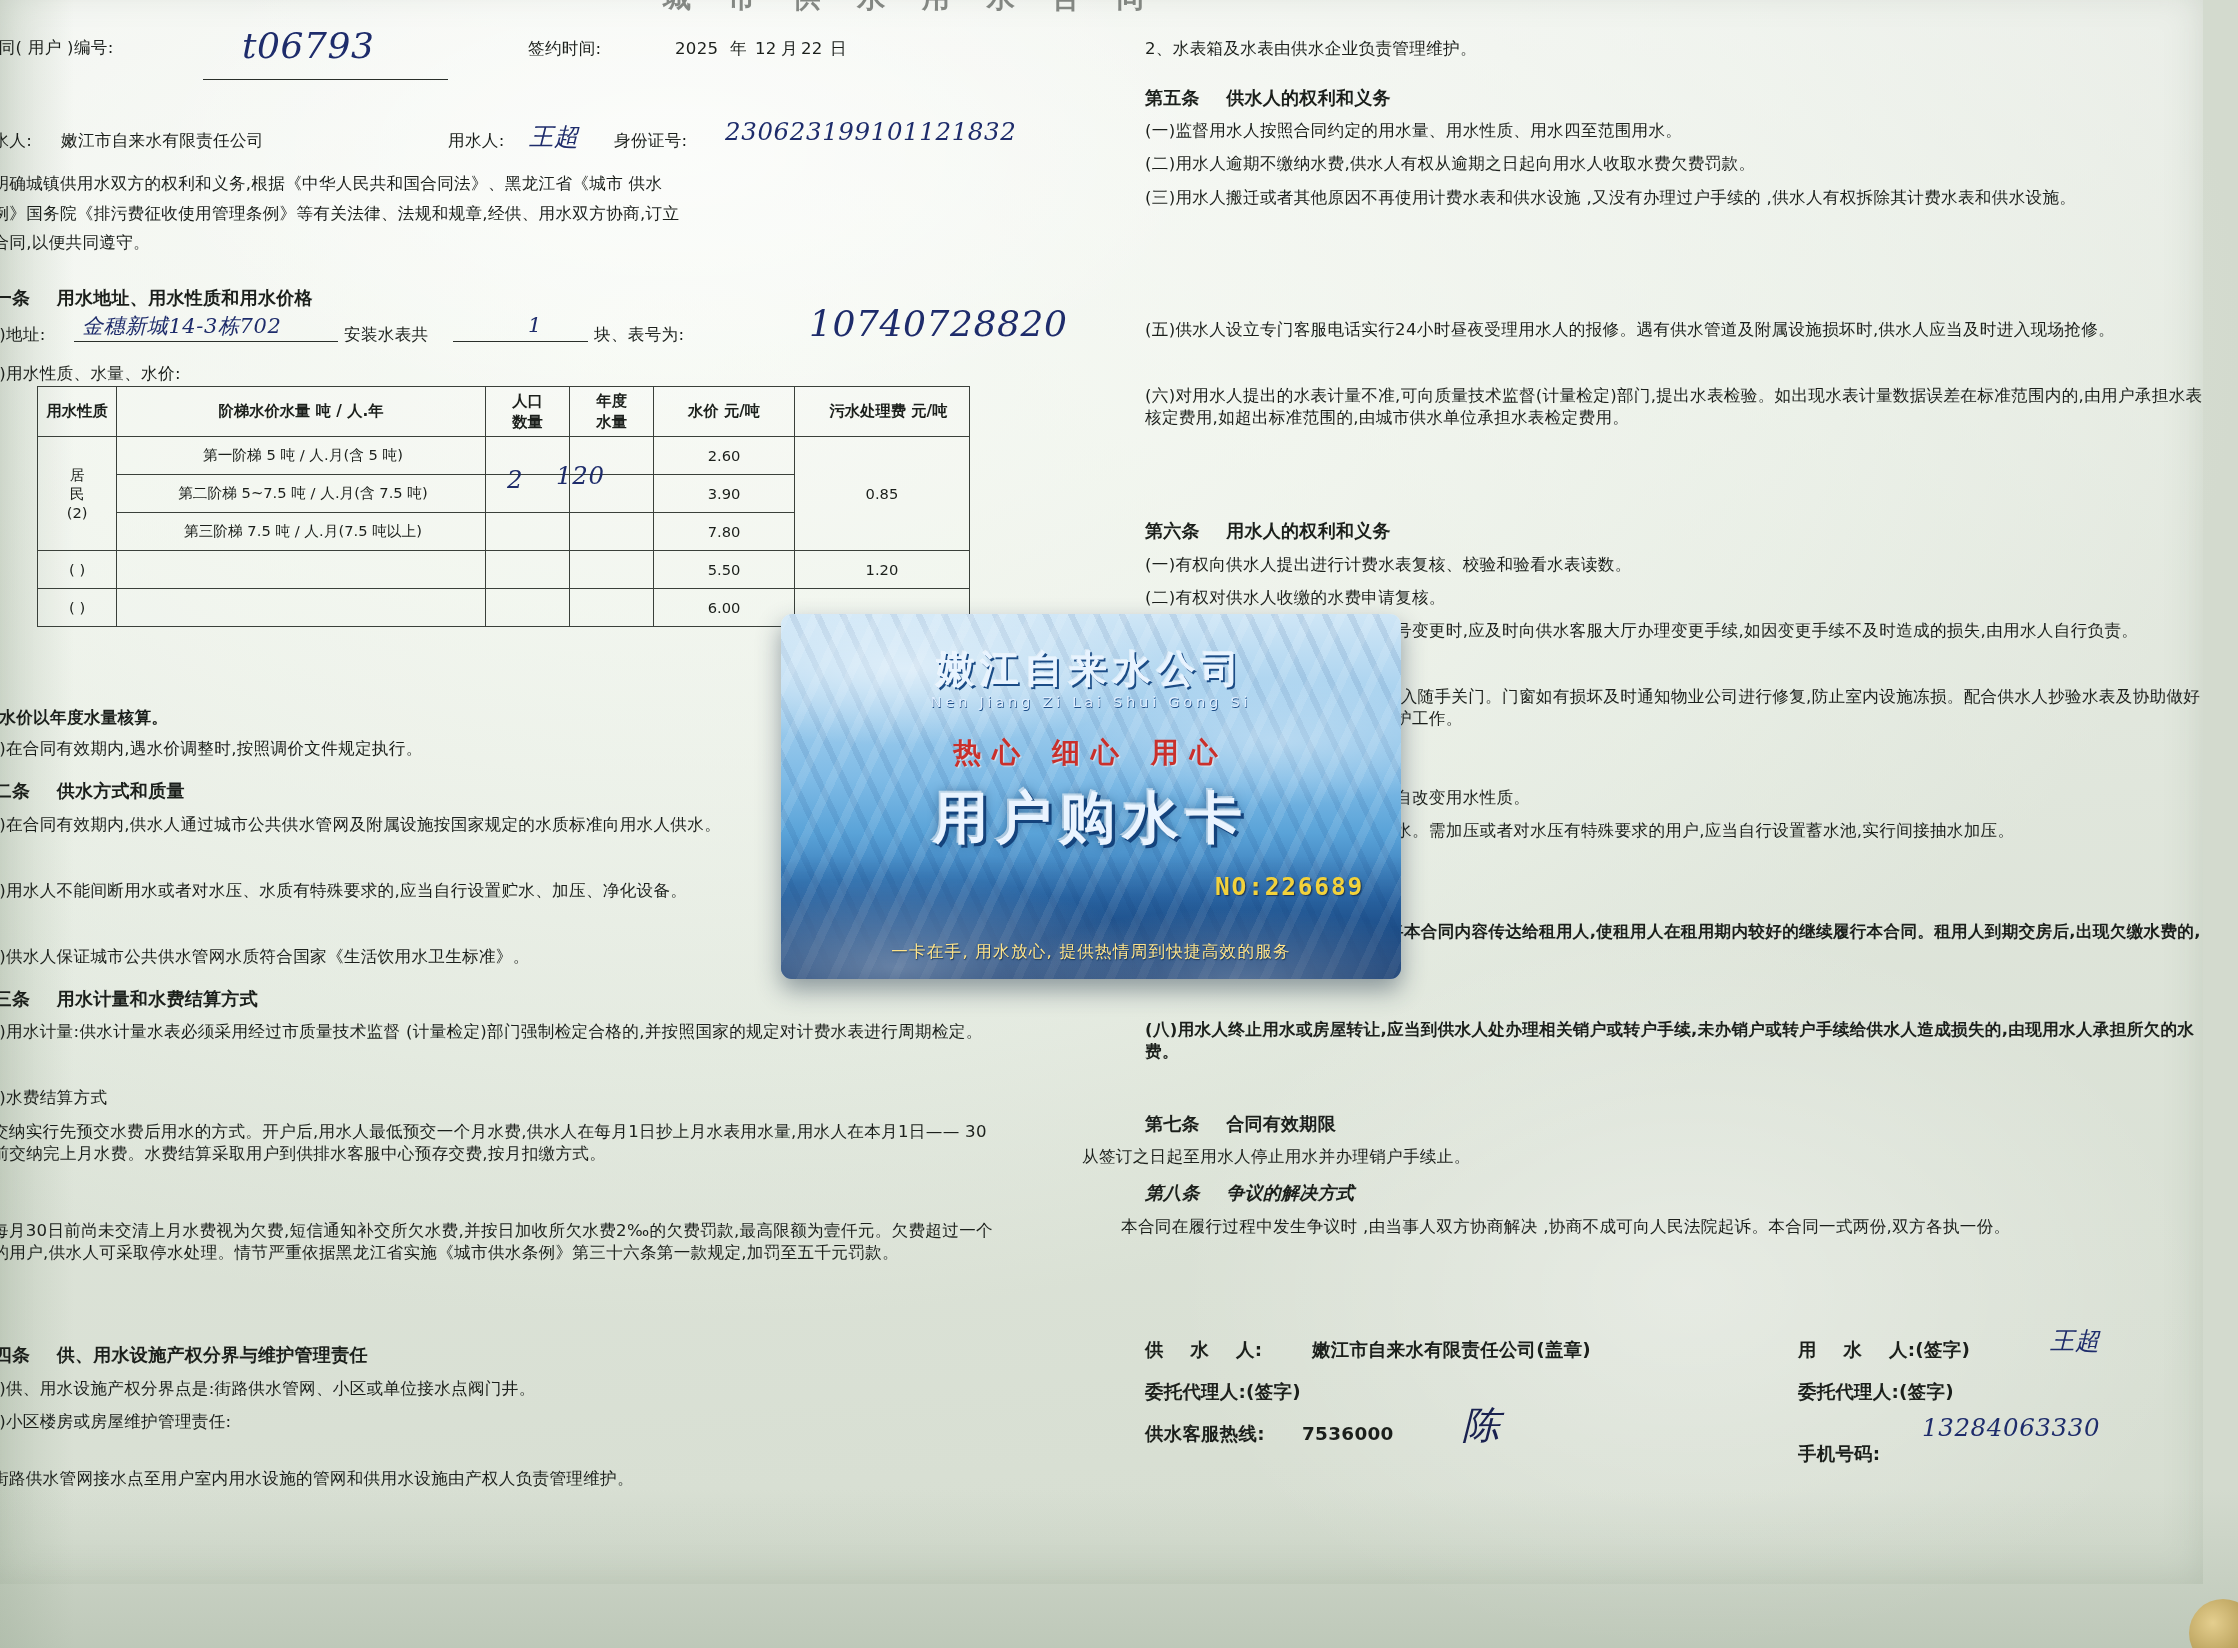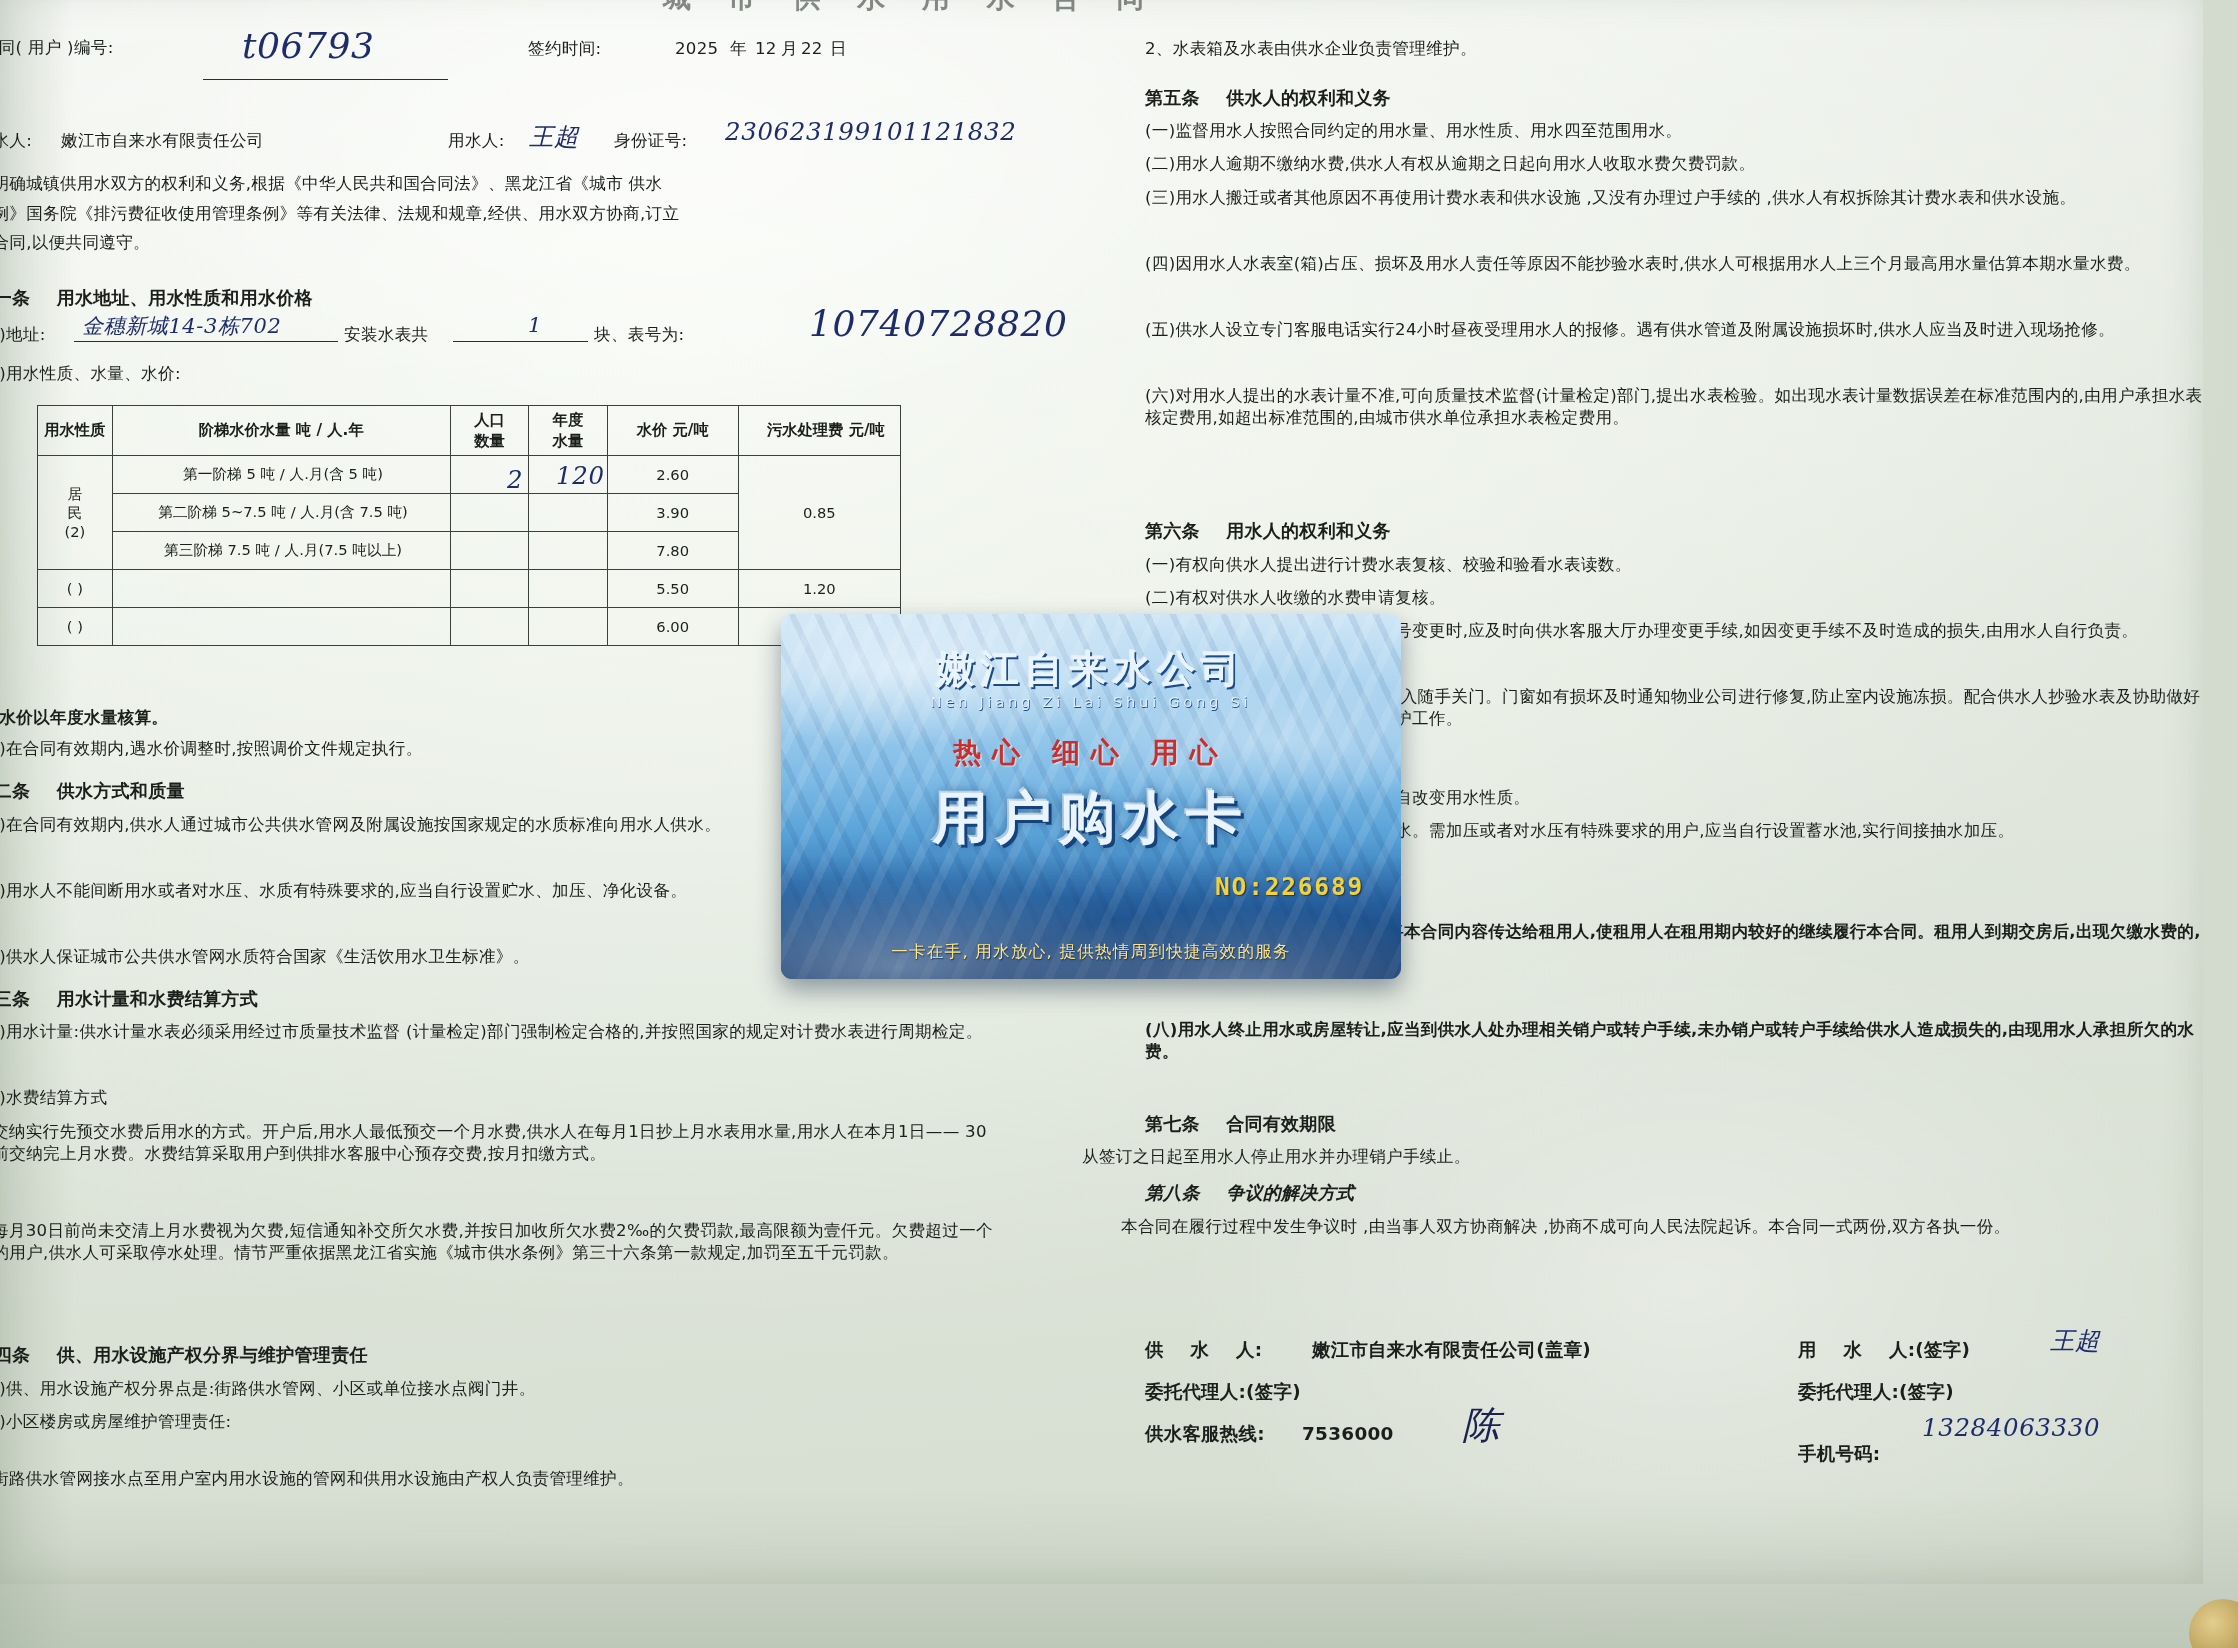--- a/index.html
+++ b/index.html
@@ -86,22 +86,22 @@
 
   .uline {
     position: absolute;
     border-bottom: 1.2px solid #2a2f2a;
   }
 
   
   #rate-table {
     position: absolute;
     left: 37px;
-    top: 405px;
-    width: 864px;
+    top: 386px;
+    width: 933px;
     border-collapse: collapse;
     font-size: 14.7px;
     color: #1b1f1b;
     background: rgba(255,255,255,0.10);
   }
   #rate-table td, #rate-table th {
     border: 1.2px solid #3a403a;
     padding: 3.7px 4.9px;
     vertical-align: middle;
     text-align: center;
@@ -338,21 +338,20 @@
   <div class="txt body-text" style="left:-24.5px; top:1378px; width:1019px; white-space:normal;">(一)供、用水设施产权分界点是:街路供水管网、小区或单位接水点阀门井。</div>
   <div class="txt body-text" style="left:-24.5px; top:1411px; width:1019px; white-space:normal;">(二)小区楼房或房屋维护管理责任:</div>
   <div class="txt body-text" style="left:-24.5px; top:1468px; width:1019px; white-space:normal;">1.街路供水管网接水点至用户室内用水设施的管网和供用水设施由产权人负责管理维护。</div>
 
   <div class="txt body-text" style="left:1145px; top:38px;">2、水表箱及水表由供水企业负责管理维护。</div>
 
   <div class="txt head-text" style="left:1145px; top:86px;">第五条    供水人的权利和义务</div>
   <div class="txt body-text" style="left:1145px; top:120px; width:1062px; white-space:normal;">(一)监督用水人按照合同约定的用水量、用水性质、用水四至范围用水。</div>
   <div class="txt body-text" style="left:1145px; top:153px; width:1062px; white-space:normal;">(二)用水人逾期不缴纳水费,供水人有权从逾期之日起向用水人收取水费欠费罚款。</div>
   <div class="txt body-text" style="left:1145px; top:187px; width:1068px; white-space:normal;">(三)用水人搬迁或者其他原因不再使用计费水表和供水设施 ,又没有办理过户手续的 ,供水人有权拆除其计费水表和供水设施。</div>
-  <div class="txt body-text" style="left:1145px; top:253px; width:1068px; white-space:normal;">(四)因用水人水表室(箱)占压、损坏及用水人责任等原因不能抄验水表时,供水人可根据用水人上三个月最高用水量估算本期水量水费。</div>
   <div class="txt body-text" style="left:1145px; top:319px; width:1068px; white-space:normal;">(五)供水人设立专门客服电话实行24小时昼夜受理用水人的报修。遇有供水管道及附属设施损坏时,供水人应当及时进入现场抢修。</div>
   <div class="txt body-text" style="left:1145px; top:385px; width:1068px; white-space:normal;">(六)对用水人提出的水表计量不准,可向质量技术监督(计量检定)部门,提出水表检验。如出现水表计量数据误差在标准范围内的,由用户承担水表核定费用,如超出标准范围的,由城市供水单位承担水表检定费用。</div>
 
   <div class="txt head-text" style="left:1145px; top:519px;">第六条    用水人的权利和义务</div>
   <div class="txt body-text" style="left:1145px; top:554px; width:1062px; white-space:normal;">(一)有权向供水人提出进行计费水表复核、校验和验看水表读数。</div>
   <div class="txt body-text" style="left:1145px; top:587px; width:1062px; white-space:normal;">(二)有权对供水人收缴的水费申请复核。</div>
   <div class="txt body-text" style="left:1145px; top:620px; width:1062px; white-space:normal;">(三)按期向供水人交纳水费。手机号变更时,应及时向供水客服大厅办理变更手续,如因变更手续不及时造成的损失,由用水人自行负责。</div>
   <div class="txt body-text" style="left:1145px; top:686px; width:1062px; white-space:normal;">(四)做好楼道内的保温防寒工作,出入随手关门。门窗如有损坏及时通知物业公司进行修复,防止室内设施冻损。配合供水人抄验水表及协助做好水表室(箱)等供水设施的保温和维护工作。</div>
   <div class="txt body-text" style="left:1145px; top:787px; width:1062px; white-space:normal;">(五)不得擅自将供水人转供水和擅自改变用水性质。</div>
   <div class="txt body-text" style="left:1145px; top:820px; width:1062px; white-space:normal;">(六)不得在城市供水管道上直接抽水。需加压或者对水压有特殊要求的用户,应当自行设置蓄水池,实行间接抽水加压。</div>

